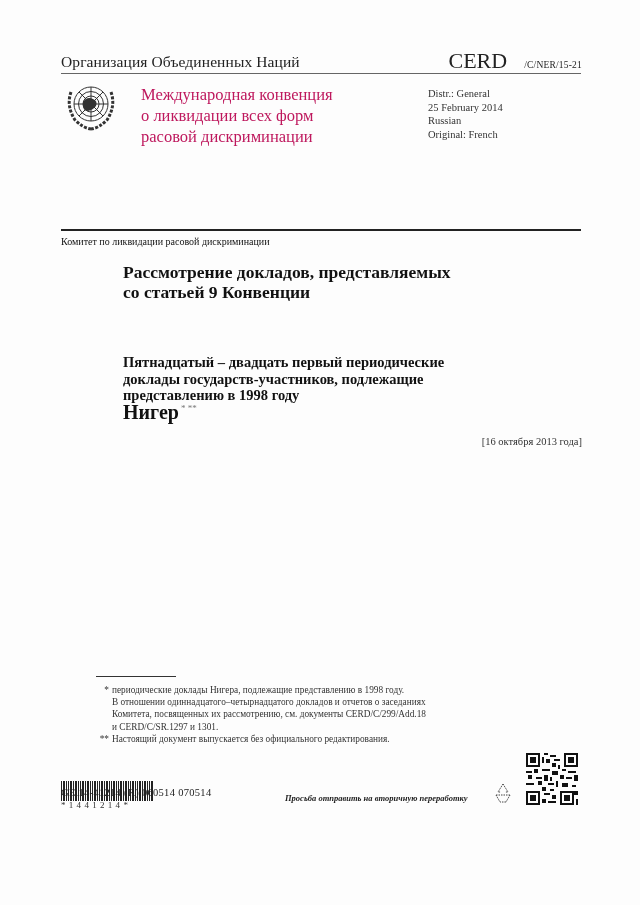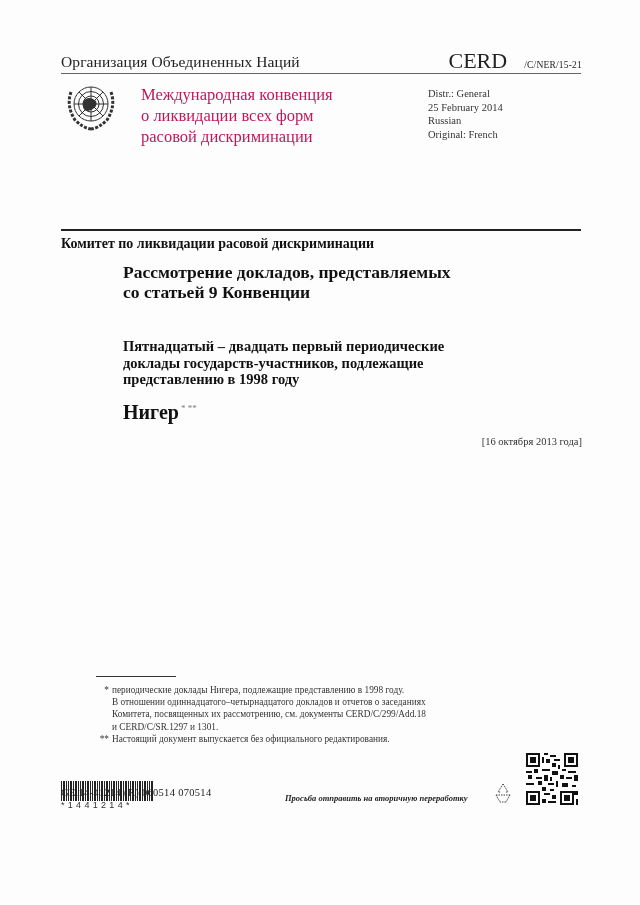--- a/index.html
+++ b/index.html
@@ -10,34 +10,34 @@
   }
   .abs { position: absolute; }
   .org-name { left: 61px; top: 53px; font-size: 15.5px; letter-spacing: 0.1px; color: #222; }
   .symbol { right: 58px; top: 48px; font-size: 22px; color: #222; white-space: nowrap; }
   .symbol .sub { font-size: 9.5px; letter-spacing: 0.2px; padding-left: 17px; }
   .rule-top { left: 61px; top: 73px; width: 520px; height: 0; border-top: 1.5px solid #666; }
   .emblem { left: 63px; top: 80px; width: 56px; height: 52px; }
   .conv-title { left: 129px; top: 84px; font-size: 16.5px; font-weight: normal; line-height: 21px; color: #be185d; margin-left: 12px; }
   .distr { left: 428px; top: 87px; font-size: 10.5px; line-height: 13.5px; color: #333; }
   .rule-mid { left: 61px; top: 229px; width: 520px; height: 0; border-top: 2px solid #222; }
-  .committee { left: 61px; top: 236px; font-size: 14px; font-weight: bold; color: #111; text-align: center; }
+  .committee { left: 61px; top: 236px; font-size: 10px; font-weight: normal; color: #111; text-align: center; }
   .main-title { left: 123px; top: 262px; font-size: 17.5px; font-weight: bold; line-height: 20px; color: #111; }
-  .sub-title { left: 123px; top: 338px; font-size: 14.5px; font-weight: bold; line-height: 16.5px; color: #111; }
+  .sub-title { left: 123px; top: 354px; font-size: 14.5px; font-weight: bold; line-height: 16.5px; color: #111; }
   .country { left: 123px; top: 401px; font-size: 20px; font-weight: bold; color: #111; }
   .country .marks { font-size: 9px; font-weight: normal; color: #777; vertical-align: super; margin-left: 2px; }
   .date { right: 58px; top: 436px; font-size: 10.5px; color: #333; }
   .fn-rule { left: 96px; top: 676px; width: 80px; border-top: 1px solid #333; }
   .footnotes { left: 96px; top: 684px; width: 400px; font-size: 9.3px; line-height: 12.2px; color: #333; }
   .fn { position: relative; padding-left: 16px; }
   .fn .mark { position: absolute; left: 0; width: 13px; text-align: right; }
   .fn .mark.double { left: -6px; width: 19px; }
   .doc-code { left: 61px; top: 763px; font-size: 10.5px; letter-spacing: 0.3px; color: #222; margin-top: 24px; }
   .barcode { left: 61px; top: 781px; width: 93px; height: 20px; }
-  .barcode-text { left: 61px; top: 800px; width: 93px; font-family: Liberation Sans, sans-serif; font-size: 9px; letter-spacing: 3.3px; color: #333; }
+  .barcode-text { left: 61px; top: 800px; width: 93px; font-family: Liberation Serif, serif; font-size: 9px; letter-spacing: 3.3px; color: #333; }
   .recycle-text { left: 285px; top: 793px; font-size: 8.5px; font-weight: bold; font-style: italic; color: #222; }
   .recycle-icon { left: 492px; top: 782px; width: 22px; height: 22px; }
   .qr { left: 524px; top: 751px; width: 56px; height: 56px; }
 </style>
 </head>
 <body>
 
 <div class="abs org-name">Организация Объединенных Наций</div>
 
 <div class="abs symbol"><span>CERD</span><span class="sub">/C/NER/15-21</span></div>

